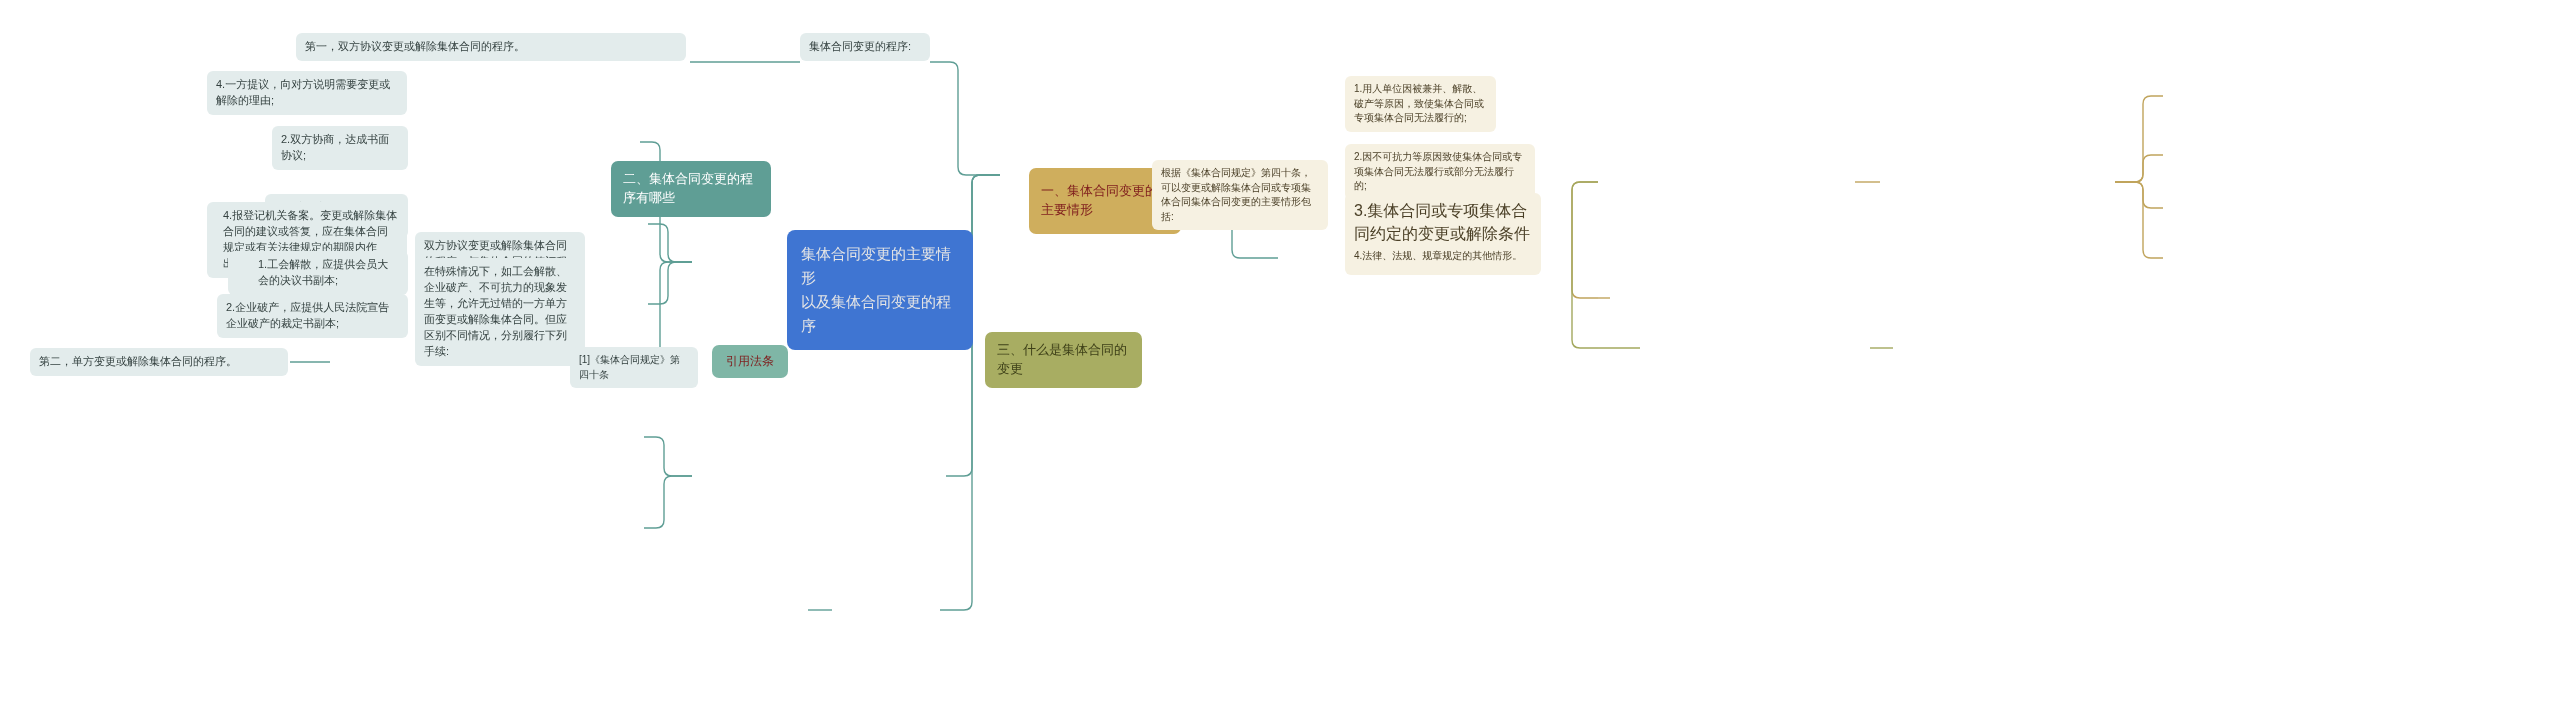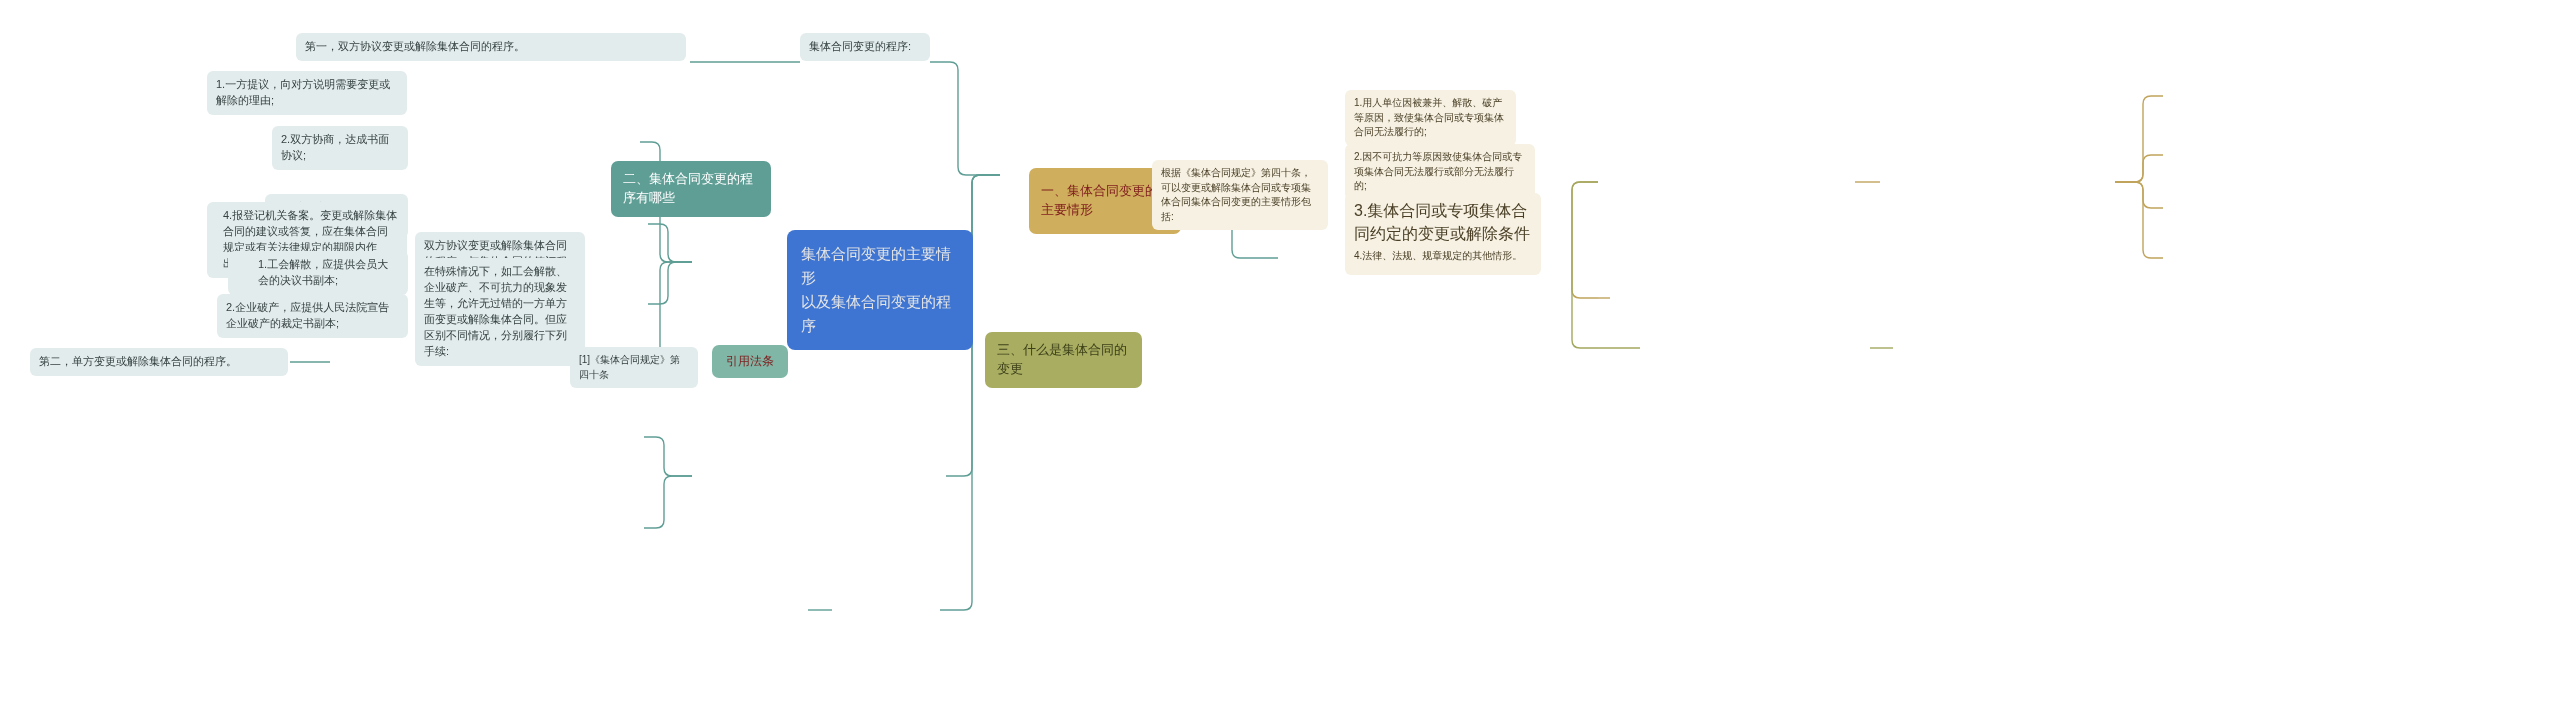--- a/index.html
+++ b/index.html
@@ -87,21 +87,21 @@
       <path d="M1598 348 L1640 348"></path>
 
       <path d="M1870 348 L1893 348"></path>
     </g>
   </svg>
 
   <div class="node n-leaf-teal" style="left:296px; top:33px; width:390px;">第一，双方协议变更或解除集体合同的程序。</div>
 
   <div class="node n-leaf-teal" style="left:800px; top:33px; width:130px;">集体合同变更的程序:</div>
 
-  <div class="node n-leaf-teal" style="left:207px; top:71px; width:200px;">1.一方提议，向对方说明需要变更或解除的理由;</div>
+  <div class="node n-leaf-teal" style="left:207px; top:71px; width:200px;">4.一方提议，向对方说明需要变更或解除的理由;</div>
 
   <div class="node n-leaf-teal" style="left:272px; top:126px; width:136px;">2.双方协商，达成书面协议;</div>
 
   <div class="node n-leaf-teal" style="left:265px; top:166px; width:143px;margin-top:28px;">3.协议提交职工(代表)大会通过;</div>
 
   <div class="node n-leaf-teal" style="left:207px; top:202px; width:200px;padding-left:16px;">4.报登记机关备案。变更或解除集体合同的建议或答复，应在集体合同规定或有关法律规定的期限内作出。</div>
 
   <div class="node n-leaf-teal" style="left:415px; top:232px; width:170px;">双方协议变更或解除集体合同的程序，与集体合同的签订程序有某些相似的地方。即:</div>
 
   <div class="node n-leaf-teal" style="left:30px; top:348px; width:258px; white-space:nowrap;">第二，单方变更或解除集体合同的程序。</div>
@@ -118,21 +118,21 @@
 
   <div class="node n-leaf-teal" style="left:570px; top:347px; width:128px; font-size:10px;">[1]《集体合同规定》第四十条</div>
 
   <div class="node n-root" style="left:787px; top:230px; width:186px;">集体合同变更的主要情形
 以及集体合同变更的程序</div>
 
   <div class="node n-topic-gold" style="left:985px; top:168px; width:152px;">一、集体合同变更的主要情形</div>
 
   <div class="node n-leaf-gold" style="left:1152px; top:160px; width:176px; font-size:10px;">根据《集体合同规定》第四十条，可以变更或解除集体合同或专项集体合同集体合同变更的主要情形包括:</div>
 
-  <div class="node n-leaf-gold" style="left:1345px; top:90px; width:171px; font-size:10px;">1.用人单位因被兼并、解散、破产等原因，致使集体合同或专项集体合同无法履行的;</div>
+  <div class="node n-leaf-gold" style="left:1345px; top:76px; width:151px; font-size:10px;">1.用人单位因被兼并、解散、破产等原因，致使集体合同或专项集体合同无法履行的;</div>
 
   <div class="node n-leaf-gold" style="left:1345px; top:144px; width:190px; font-size:10px;">2.因不可抗力等原因致使集体合同或专项集体合同无法履行或部分无法履行的;</div>
 
   <div class="node n-leaf-gold" style="left:1345px; top:193px; width:196px; font-size:16px;">3.集体合同或专项集体合同约定的变更或解除条件出现的;</div>
 
   <div class="node n-leaf-gold" style="left:1345px; top:243px; width:190px; font-size:10px;">4.法律、法规、规章规定的其他情形。</div>
 
   <div class="node n-topic-olive" style="left:985px; top:332px; width:157px;">三、什么是集体合同的变更</div>
 
 

